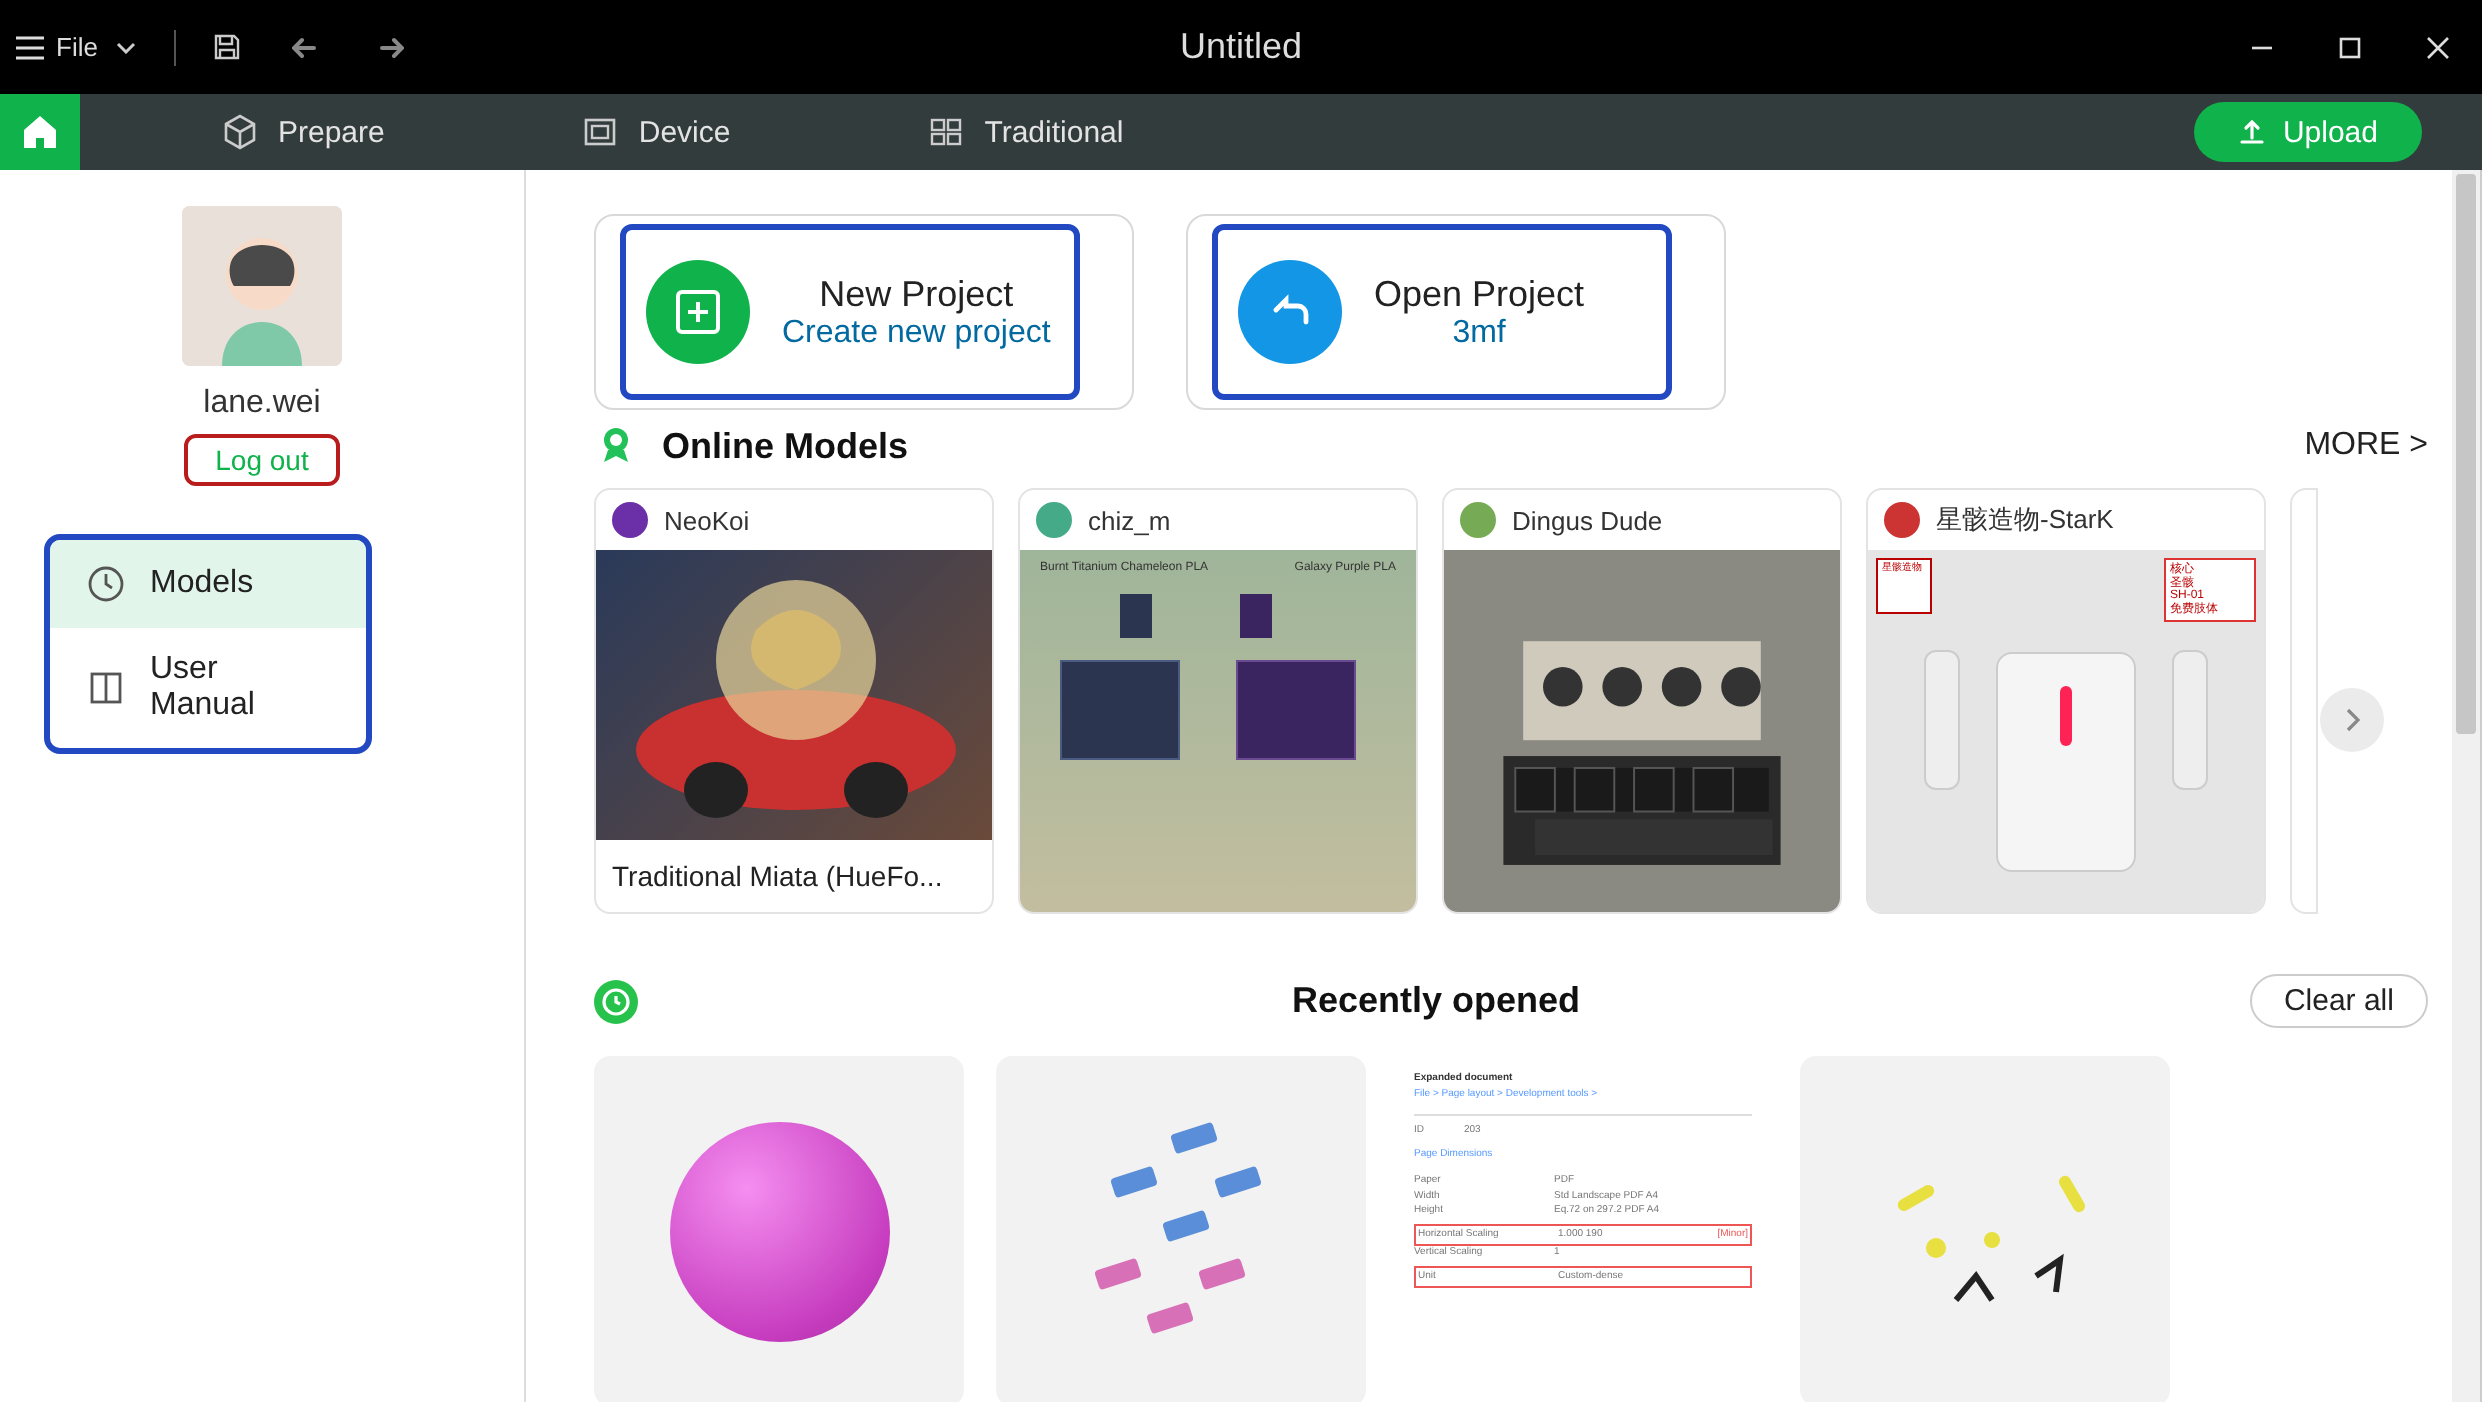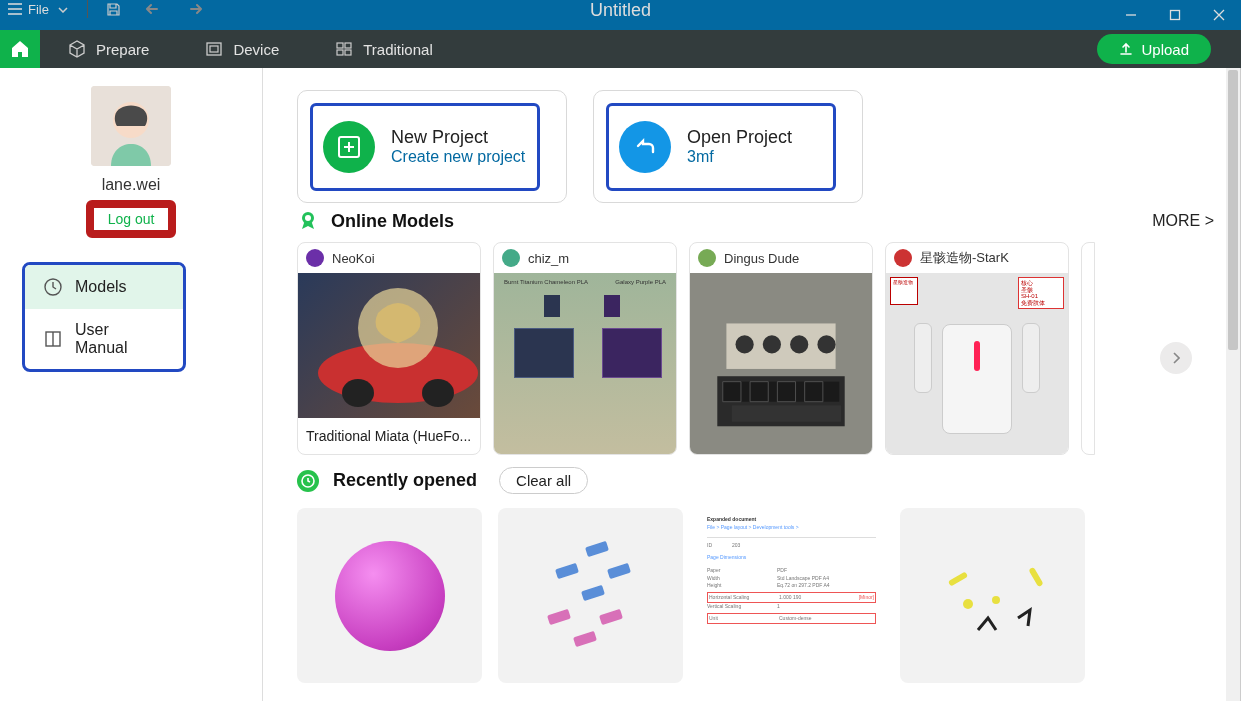--- a/index.html
+++ b/index.html
@@ -1,80 +1,80 @@
 <!DOCTYPE html>
 <html><head>
 <meta charset="utf-8">
 <style>
 * { margin: 0; padding: 0; box-sizing: border-box; font-family: -apple-system, BlinkMacSystemFont, "Segoe UI", Arial, sans-serif; }
 body { width: 1241px; height: 701px; overflow: hidden; background: #fff; display: flex; flex-direction: column; }
 
 
-.titlebar { height: 30px; background: #0369a1; display: flex; align-items: flex-start; color: #ddd; font-size: 12px; position: relative; }
+.titlebar { height: 47px; background: #000000; display: flex; align-items: center; color: #ddd; font-size: 12px; position: relative; }
 .titlebar-left { display: flex; align-items: center; gap: 6px; padding-left: 8px; }
 .hamburger-icon svg { display: block; }
 .file-label { font-size: 13px; }
 .chevron-icon { width: 16px; text-align: center; font-size: 11px; color: #aaa; }
 .tb-sep { width: 1px; height: 18px; background: #555; margin: 0 10px; }
 .tb-icon { width: 20px; text-align: center; color: #ccc; }
 .tb-icon svg { display: block; margin: 0 auto; }
 .titlebar-center { position: absolute; left: 0; right: 0; text-align: center; pointer-events: none; font-size: 18px; }
 .titlebar-right { margin-left: auto; display: flex; align-items: center; }
 .win-ctrl { width: 44px; height: 30px; display: flex; align-items: center; justify-content: center; color: #ddd; }
 
 
 .maintb { height: 38px; background: #333c3d; display: flex; align-items: center; }
 .home-btn { width: 40px; height: 38px; background: #0fb24b; display: flex; align-items: center; justify-content: center; }
 .nav-tabs { display: flex; align-items: center; gap: 0; }
-.nav-tab { display: flex; align-items: center; gap: 10px; padding: 16px 28px; height: 38px; color: #e3e3e3; font-size: 15px; cursor: pointer; }
+.nav-tab { display: flex; align-items: center; gap: 10px; padding: 16px 28px; height: 38px; color: #e3e3e3; font-size: 15px; cursor: pointer; margin-left: 43px; }
 .nav-tab svg { display: block; }
 .upload-btn { margin-left: auto; margin-right: 30px; background: #0fb24b; border-radius: 18px; height: 30px; padding: 0 22px; display: flex; align-items: center; gap: 8px; color: #fff; font-size: 15px; }
 
 
 .workspace { flex: 1; display: flex; overflow: hidden; border-right: 1px solid #ccc; }
 .sidebar { width: 263px; border-right: 1px solid #ddd; padding-top: 18px; display: flex; flex-direction: column; align-items: center; }
 .avatar { width: 80px; height: 80px; border-radius: 4px; background: #e8e0d9; display: flex; align-items: flex-end; justify-content: center; overflow: hidden; }
 .username { margin-top: 10px; font-size: 16px; color: #333; }
-.logout-btn { margin-top: 6px; border: 8px solid #b91c1c; color: #0fb24b; background: #fff; border-radius: 6px; padding: 3px 14px; font-size: 14px; }
+.logout-btn { margin-top: 6px; border: 2px solid #b91c1c; color: #0fb24b; background: #fff; border-radius: 6px; padding: 3px 14px; font-size: 14px; }
 .side-nav { margin-top: 24px; align-self: stretch; margin-left: 22px; margin-right: 76px; border: 3px solid #2249c2; border-radius: 8px; overflow: hidden; }
 .side-item { display: flex; align-items: center; gap: 12px; padding: 12px 18px; font-size: 16px; color: #222; }
 .side-item.active { background: #e1f5ea; }
 .side-item svg { flex-shrink: 0; }
 
 .content { flex: 1; padding: 22px 26px 0 34px; overflow-y: auto; position: relative; }
 .scrollbar-mock { position: absolute; right: 0; top: 0; width: 14px; height: 100%; background: #f0f0f0; }
 .scrollbar-thumb { position: absolute; right: 2px; top: 2px; width: 10px; height: 280px; background: #c6c6c6; border-radius: 2px; }
 
 .proj-cards { display: flex; gap: 26px; }
-.proj-card { width: 270px; height: 113px; border: 1px solid #d9d9d9; border-radius: 10px; display: flex; align-items: center; padding-left: 16px; gap: 18px; }
+.proj-card { width: 270px; height: 98px; border: 1px solid #d9d9d9; border-radius: 10px; display: flex; align-items: center; padding-left: 16px; gap: 18px; text-align: center; }
 .proj-card-inner { border: 3px solid #2249c2; border-radius: 6px; height: 88px; width: 230px; margin-left: -4px; display: flex; align-items: center; padding-left: 10px; gap: 16px; }
 .proj-circle { width: 52px; height: 52px; border-radius: 50%; display: flex; align-items: center; justify-content: center; flex-shrink: 0; }
 .proj-circle.green { background: #0fb24b; }
 .proj-circle.blue { background: #1396e6; }
 .proj-title { font-size: 18px; color: #222; }
 .proj-sub { font-size: 16px; color: #0369a1; }
 
 .section-head { display: flex; align-items: center; gap: 12px; margin-top: 7px; }
 .badge-icon { width: 22px; height: 22px; }
 .section-title { font-size: 18px; font-weight: 700; color: #111; }
 .more-link { margin-left: auto; font-size: 16px; color: #222; }
 
 .models-row { position: relative; margin-top: 10px; }
 .models-list { display: flex; gap: 12px; }
-.model-card { width: 184px; border: 1px solid #e3e3e3; border-radius: 8px; overflow: hidden; flex-shrink: 0; background: #fff; }
+.model-card { width: 200px; border: 1px solid #e3e3e3; border-radius: 8px; overflow: hidden; flex-shrink: 0; background: #fff; }
 .model-card.partial { width: 14px; border-left: 1px solid #e3e3e3; border-radius: 8px 0 0 8px; }
 .model-author { display: flex; align-items: center; gap: 8px; padding: 6px 8px; font-size: 13px; color: #333; }
 .author-av { width: 18px; height: 18px; border-radius: 50%; background: #555; flex-shrink: 0; }
 .model-thumb { width: 100%; height: 145px; background: #7a7a7a; display: flex; align-items: center; justify-content: center; position: relative; overflow: hidden; }
 .model-name { padding: 10px 8px; font-size: 14px; color: #222; white-space: nowrap; overflow: hidden; text-overflow: ellipsis; }
 .carousel-arrow { position: absolute; top: 100px; width: 32px; height: 32px; border-radius: 50%; background: #ecebeb; display: flex; align-items: center; justify-content: center; color: #777; font-size: 14px; }
 .carousel-arrow.left { left: 8px; }
 .carousel-arrow.right { right: 22px; }
 
-.recent-head { display: flex; align-items: center; gap: 14px; margin-top: 12px; }
+.recent-head { display: flex; align-items: center; gap: 14px; margin-top: 30px; justify-content: space-between; }
 .clock-badge { width: 22px; height: 22px; border-radius: 50%; background: #27c24c; display: flex; align-items: center; justify-content: center; }
 .clear-btn { border: 1px solid #ccc; background: #fff; border-radius: 16px; padding: 4px 16px; font-size: 15px; color: #222; margin-left: 8px; }
 .recent-row { display: flex; gap: 16px; margin-top: 14px; }
 .recent-card { width: 185px; height: 175px; background: #f2f2f2; border-radius: 8px; display: flex; align-items: center; justify-content: center; overflow: hidden; }
 
 
 .sphere { width: 110px; height: 110px; border-radius: 50%; background: radial-gradient(circle at 35% 30%, #f58ef0, #c73ec0 70%, #a628a0); }
 .minecraft-bg { background: linear-gradient(#9fb59a, #c9bfa0); width: 100%; height: 100%; position: relative; }
 .ender-box { position: absolute; width: 60px; height: 50px; background: #2b3550; border: 1px solid #4a5a80; }
 .car-bg { background: linear-gradient(135deg,#2a3a5a,#6a4a3a); width:100%; height:100%; position:relative; }

